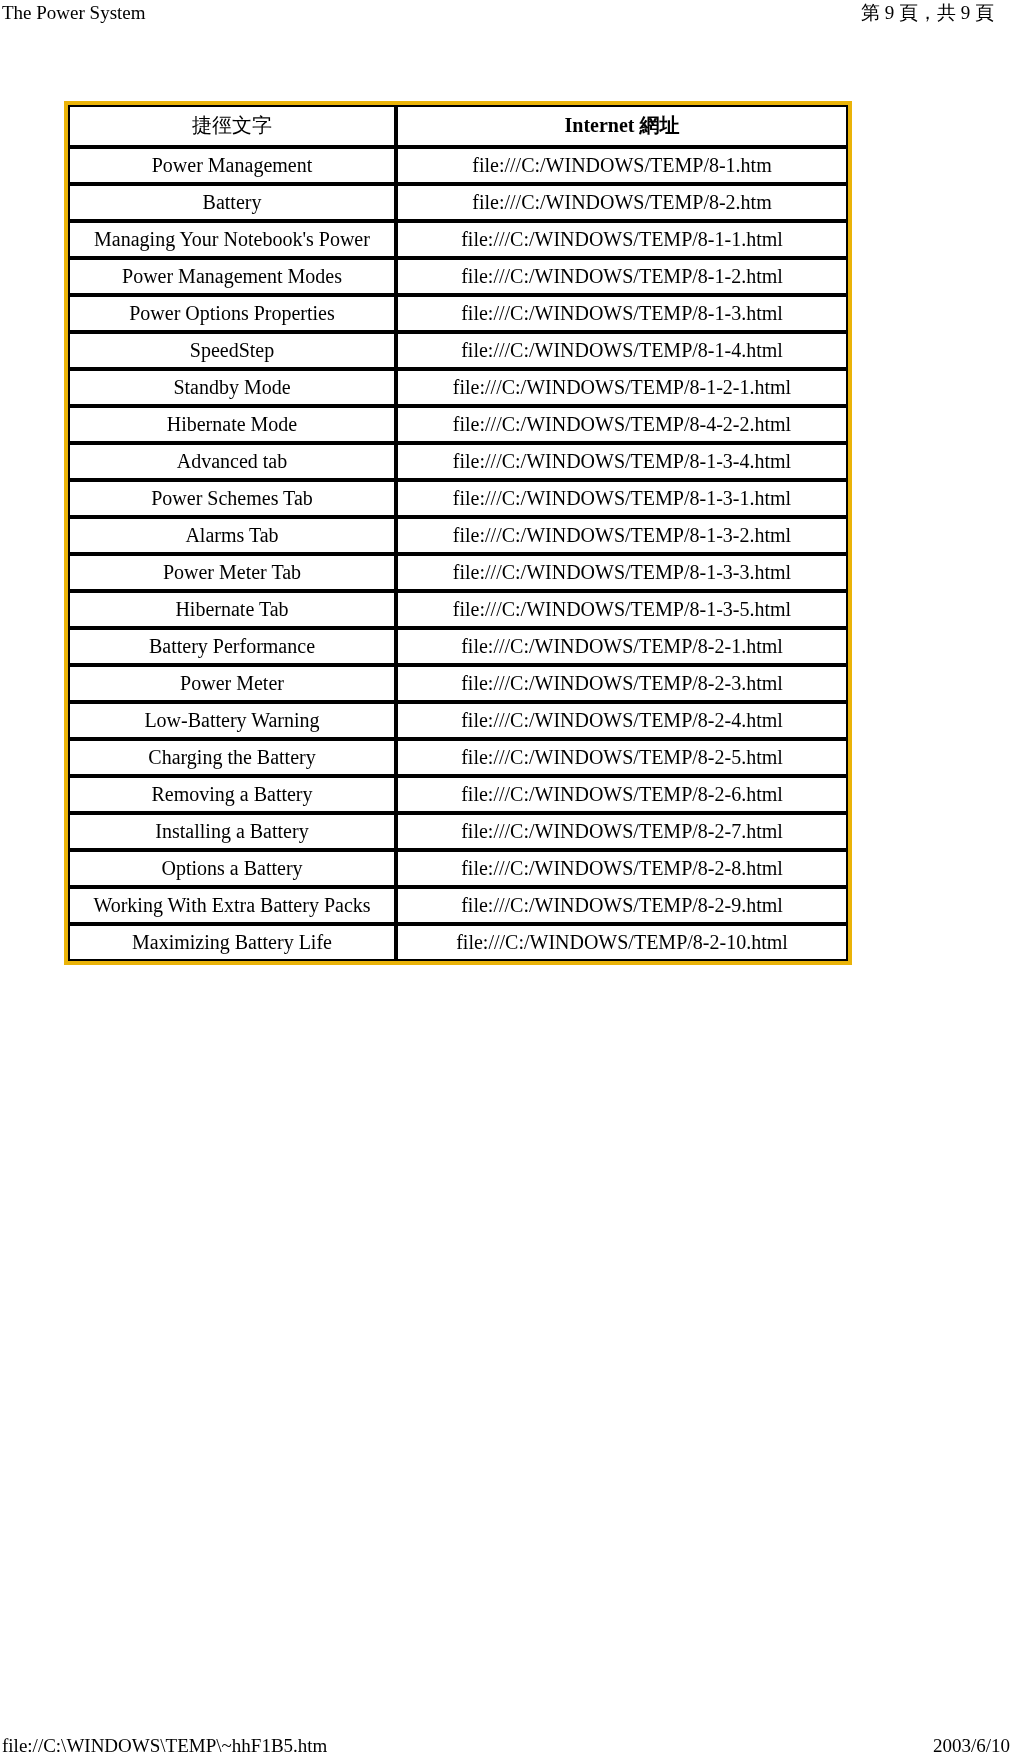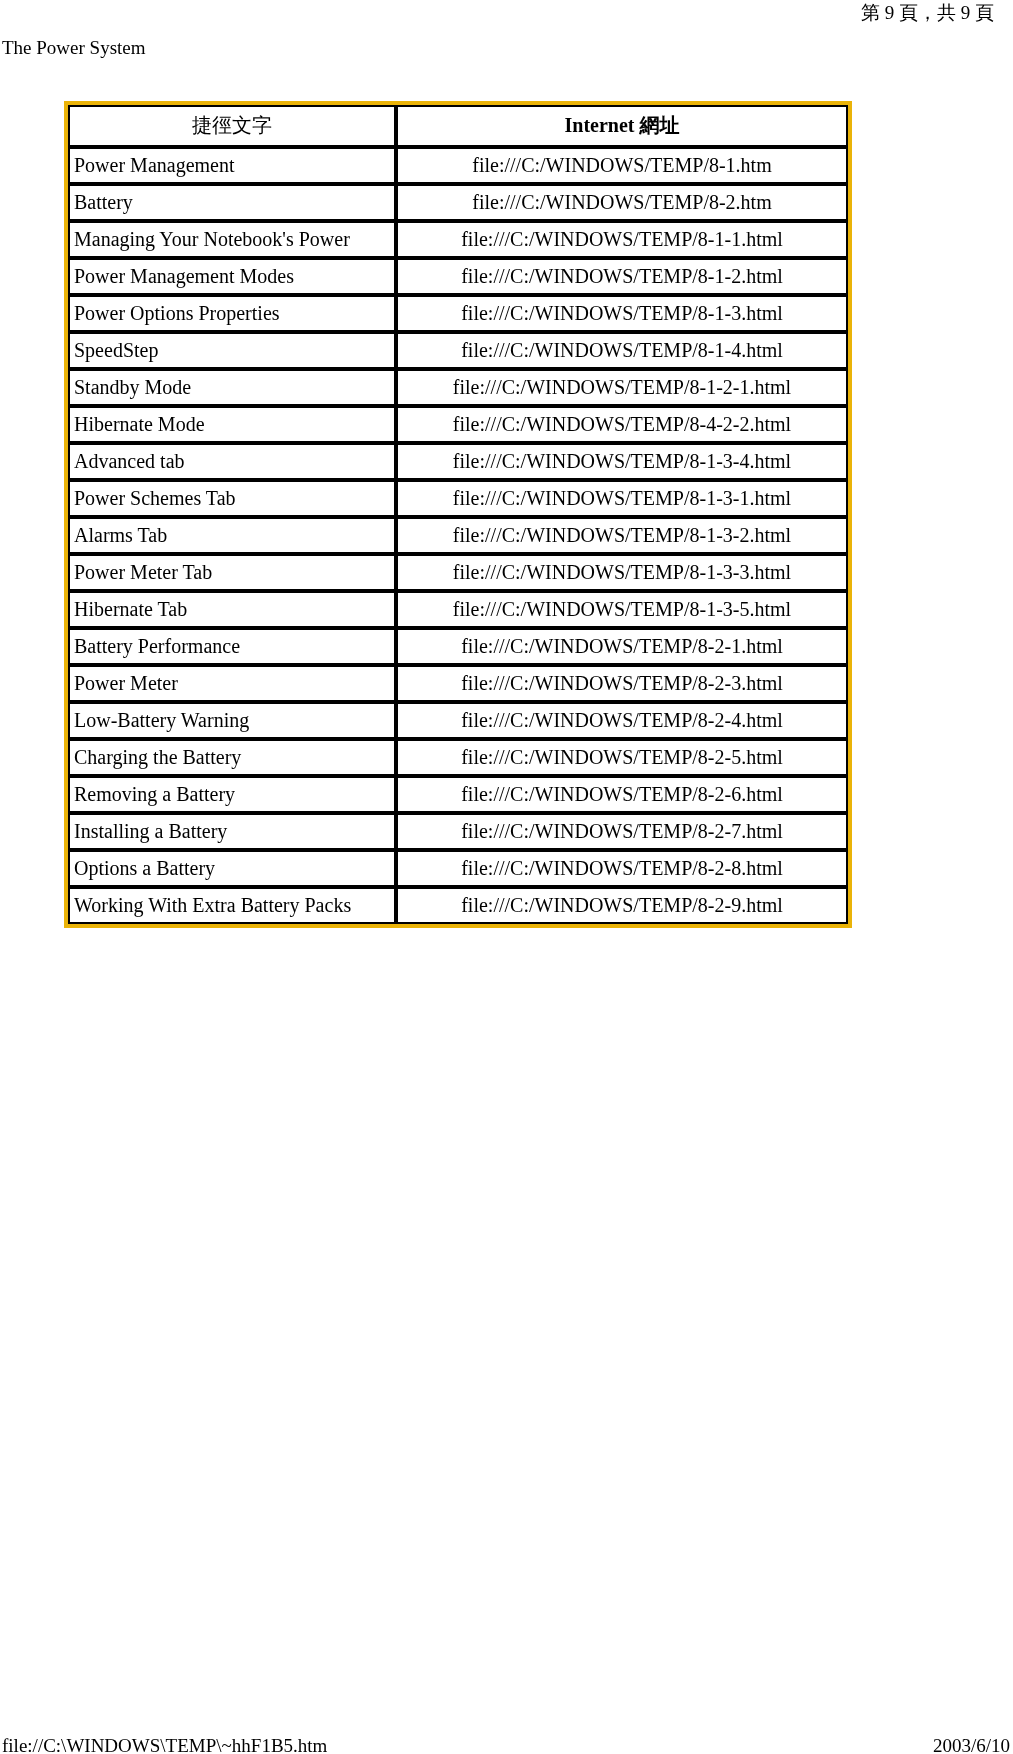--- a/index.html
+++ b/index.html
@@ -26,21 +26,20 @@
     height: 30px;
     display: flex;
     align-items: flex-start;
     justify-content: space-between;
     font-size: 19px;
     line-height: 26px;
     white-space: nowrap;
   }
   .page-header .hdr-left {
     padding-left: 2px;
-    margin-top: 35px;
   }
   .page-header .hdr-right {
     padding-right: 19px;
   }
 
   
   .table-wrap {
     position: absolute;
     left: 64px;
     top: 101px;
@@ -71,21 +70,21 @@
 
   th.head-cell {
     text-align: center;
     height: 33px;
     font-size: 21px;
   }
   th.head-cell.head-text   { font-weight: normal; }
   th.head-cell.head-url    { font-weight: bold; }
 
   td.cell-text {
-    text-align: left;
+    text-align: center;
     height: 28px;
   }
   td.cell-url {
     text-align: center;
     height: 28px;
     font-size: 19px;
   }
 
   
   .page-footer {
@@ -201,20 +200,24 @@
           <td class="cell-url">file:///C:/WINDOWS/TEMP/8-2-7.html</td>
         </tr>
         <tr>
           <td class="cell-text">Options a Battery</td>
           <td class="cell-url">file:///C:/WINDOWS/TEMP/8-2-8.html</td>
         </tr>
         <tr>
           <td class="cell-text">Working With Extra Battery Packs</td>
           <td class="cell-url">file:///C:/WINDOWS/TEMP/8-2-9.html</td>
         </tr>
+        <tr>
+          <td class="cell-text">Maximizing Battery Life</td>
+          <td class="cell-url">file:///C:/WINDOWS/TEMP/8-2-10.html</td>
+        </tr>
       </tbody>
   </table>
 </div>
 
 <div class="page-footer">
   <span class="ftr-left">file://C:\WINDOWS\TEMP\~hhF1B5.htm</span>
   <span class="ftr-right">2003/6/10</span>
 </div>
 
 </body></html>

